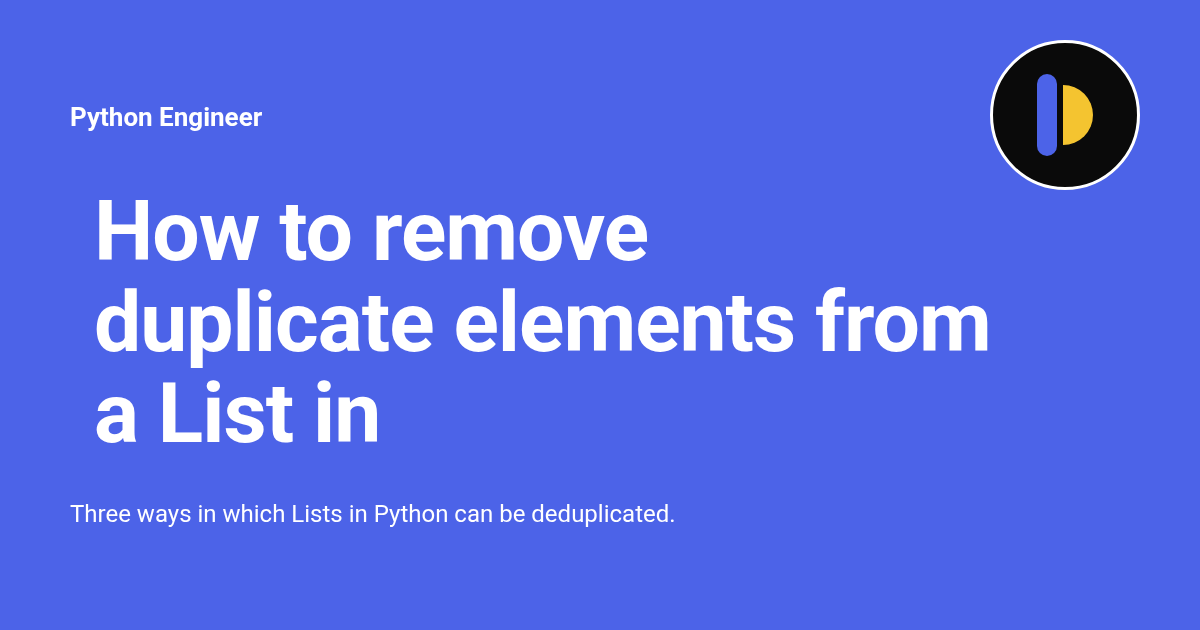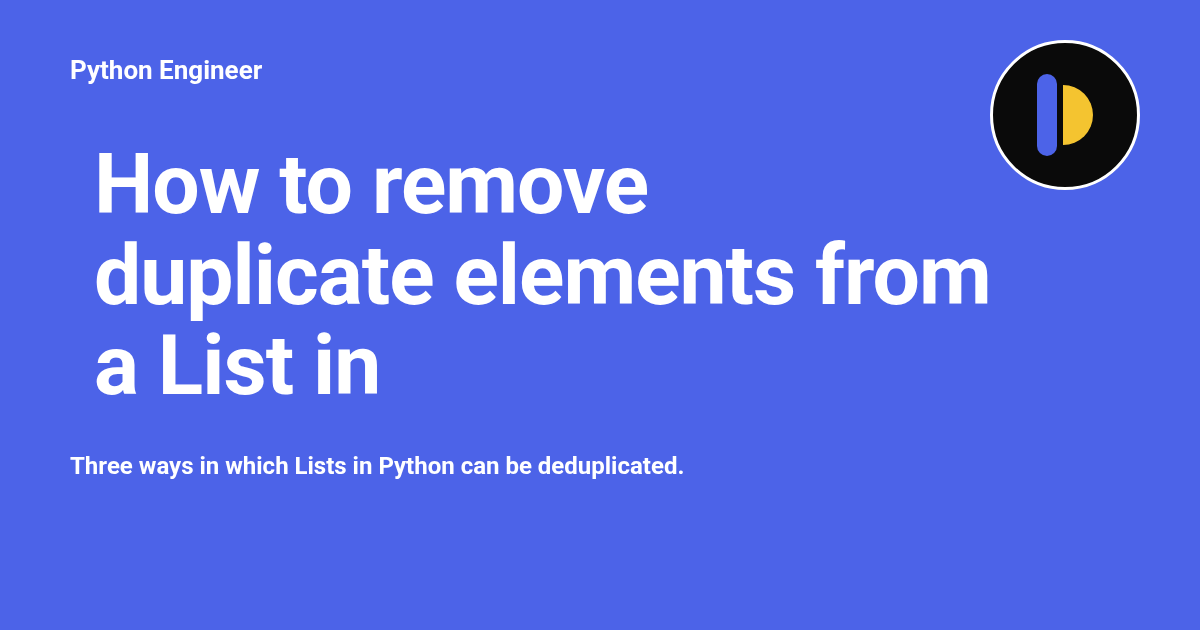--- a/index.html
+++ b/index.html
@@ -13,41 +13,42 @@
       background-color: #4c63e8;
       font-family: -apple-system, BlinkMacSystemFont, "Segoe UI", Roboto, Helvetica, Arial, sans-serif;
       position: relative;
       overflow: hidden;
     }
     .content {
       padding: 55px 70px;
       height: 100%;
       display: flex;
       flex-direction: column;
+      justify-content: center;
     }
     .site-name {
       color: #ffffff;
       font-size: 26px;
       font-weight: 700;
       margin-bottom: 55px;
     }
     .title {
       color: #ffffff;
       font-size: 84px;
       font-weight: 700;
       line-height: 1.08;
       letter-spacing: -1px;
       max-width: 900px;
       margin-bottom: 40px;
       margin-left: 24px;
     }
     .subtitle {
       color: #ffffff;
       font-size: 24px;
-      font-weight: 700;
+      font-weight: 400;
     }
     .logo {
       position: absolute;
       top: 40px;
       right: 60px;
       width: 150px;
       height: 150px;
       border-radius: 50%;
       background-color: #0a0a0a;
       border: 3px solid #ffffff;

